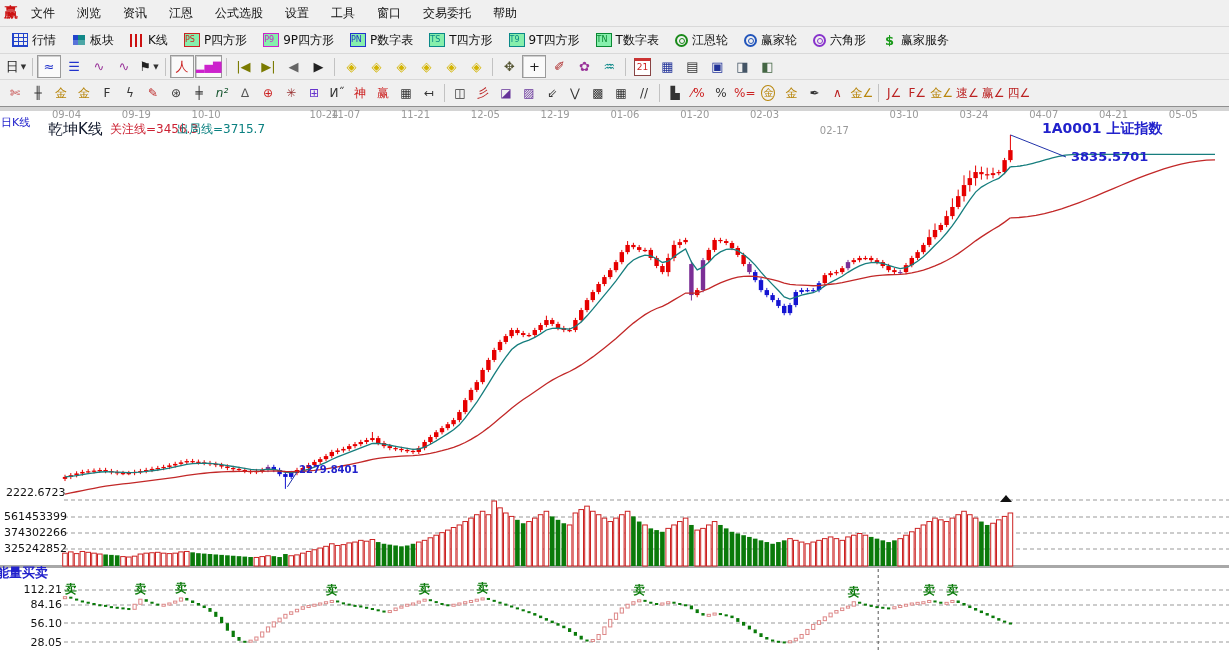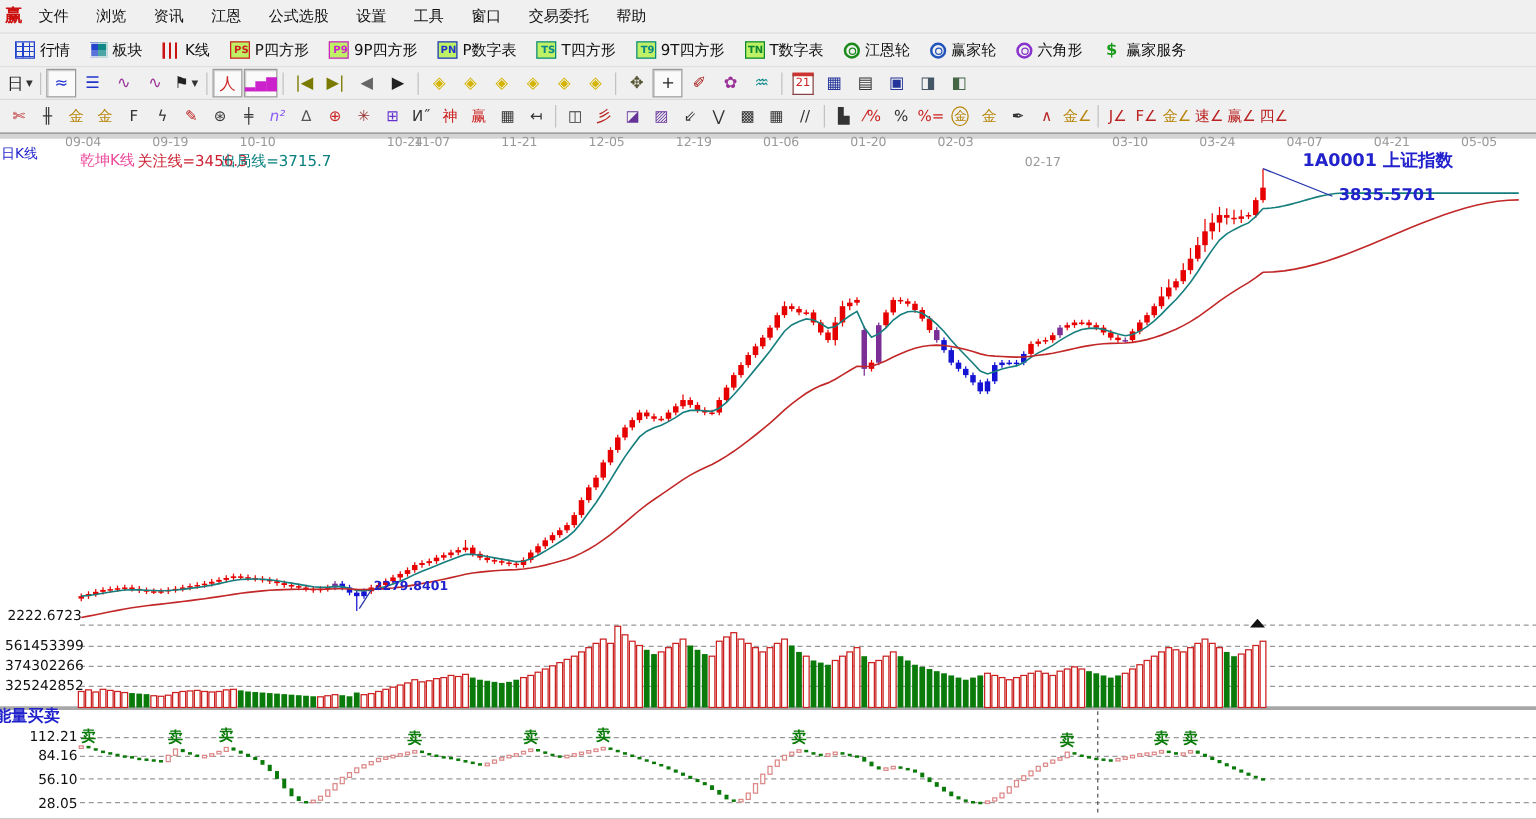--- a/index.html
+++ b/index.html
@@ -6,21 +6,21 @@
   #app{position:relative;width:1229px;height:655px;background:#fff;overflow:hidden;
        font-family:"DejaVu Sans","Liberation Sans",sans-serif;-webkit-font-smoothing:none;}
   
   .bar{position:absolute;left:0;width:1229px;background:#f0f0f0;display:flex;align-items:center;box-sizing:border-box;}
   #menubar{top:0;height:27px;border-bottom:1px solid #d9d9d9;padding-left:2px;}
   #menubar .logo{color:#cc1111;font-weight:bold;font-size:14px;width:18px;text-align:center;}
   #menubar .mi{font-size:12px;color:#111;padding:0 11px;line-height:26px;cursor:default;}
   #toolbar2{top:27px;height:27px;border-bottom:1px solid #d9d9d9;padding-left:6px;gap:4px;}
   .t2item{display:flex;align-items:center;gap:4px;padding:2px 6px;font-size:12px;color:#111;}
   .t2icon{display:inline-flex;align-items:center;justify-content:center;width:15px;height:14px;font-size:11px;font-weight:bold;}
-  .t2box{border:1px solid;font-size:8px;width:14px;height:12px;line-height:12px;text-align:right;font-weight:bold;background:#bef264;}
+  .t2box{border:1px solid;font-size:8px;width:14px;height:12px;line-height:12px;text-align:left;font-weight:normal;background:#86efac;}
   .ic-grid{width:14px;height:12px;background:
      repeating-linear-gradient(0deg,#2244cc 0 1px,transparent 1px 4px),
      repeating-linear-gradient(90deg,#2244cc 0 1px,transparent 1px 5px);border:1px solid #2244cc;}
   .ic-blocks{width:14px;height:12px;background:
      linear-gradient(90deg,#2244cc 0 6px,#118888 6px);box-shadow:inset 0 0 0 1px #f0f0f0, inset 0 -6px 0 0 rgba(255,255,255,.25);}
   .ic-candles{width:14px;height:13px;background:
      repeating-linear-gradient(90deg,#cc1111 0 2px,transparent 2px 5px);}
   .ic-wheel{width:13px;height:13px;border-radius:50%;border:2px solid;box-sizing:border-box;position:relative;}
   .ic-wheel::after{content:"";position:absolute;left:2.5px;top:2.5px;width:4px;height:4px;border-radius:50%;border:1.5px solid;border-color:inherit;}
   
@@ -239,21 +239,21 @@
       <span class="tbtn">
         <span style="color: rgb(187, 34, 34);">✎</span>
       </span>
       <span class="tbtn">
         <span style="color: rgb(51, 51, 51);">⊛</span>
       </span>
       <span class="tbtn">
         <span style="color: rgb(51, 51, 51);">╪</span>
       </span>
       <span class="tbtn">
-        <span style="color: #8b5cf6; font-style: italic;">n²</span>
+        <span style="color: #14532d; font-style: italic;">n²</span>
       </span>
       <span class="tbtn">
         <span style="color: rgb(85, 85, 85);">∆</span>
       </span>
       <span class="tbtn">
         <span style="color: rgb(204, 34, 34);">⊕</span>
       </span>
       <span class="tbtn">
         <span style="color: rgb(153, 51, 51);">✳</span>
       </span>
@@ -1053,21 +1053,21 @@
         <span class="lbl" style="left: 750px; top: 109px;">02-03</span>
         <span class="lbl" style="left: 819.8px; top: 109px; margin-top: 16px;">02-17</span>
         <span class="lbl" style="left: 889.6px; top: 109px;">03-10</span>
         <span class="lbl" style="left: 959.4px; top: 109px;">03-24</span>
         <span class="lbl" style="left: 1029.2px; top: 109px;">04-07</span>
         <span class="lbl" style="left: 1099px; top: 109px;">04-21</span>
         <span class="lbl" style="left: 1168.8px; top: 109px;">05-05</span>
       </div>
 
     <div class="lbl blue" style="left:1px;top:115px;font-size:11px;">日K线</div>
-    <div class="lbl" style="left:64px;top:120px;font-size:12px;color:#ec4899;">乾坤K线</div>
+    <div class="lbl" style="left:48px;top:120px;font-size:15px;color:#0f172a;">乾坤K线</div>
     <div class="lbl" style="left:110px;top:121px;font-size:12px;color:#cc2233;">关注线=3456.3</div>
     <div class="lbl" style="left:177px;top:121px;font-size:12px;color:#0a8080;">出局线=3715.7</div>
     <div class="lbl blue" style="left:1042px;top:120px;font-size:14px;font-weight:bold;">1A0001  上证指数</div>
     <div class="lbl blue" style="left:1071px;top:149px;font-size:13px;font-weight:bold;">3835.5701</div>
     <div class="lbl blue" style="left:299px;top:464px;font-size:10px;font-weight:bold;">2279.8401</div>
     <div class="lbl" style="left:6px;top:486px;font-size:11px;color:#111;">2222.6723</div>
 
     <div class="lbl scale" style="left:4px;top:510px;">561453399</div>
     <div class="lbl scale" style="left:4px;top:526px;">374302266</div>
     <div class="lbl scale" style="left:4px;top:542px;">325242852</div>

